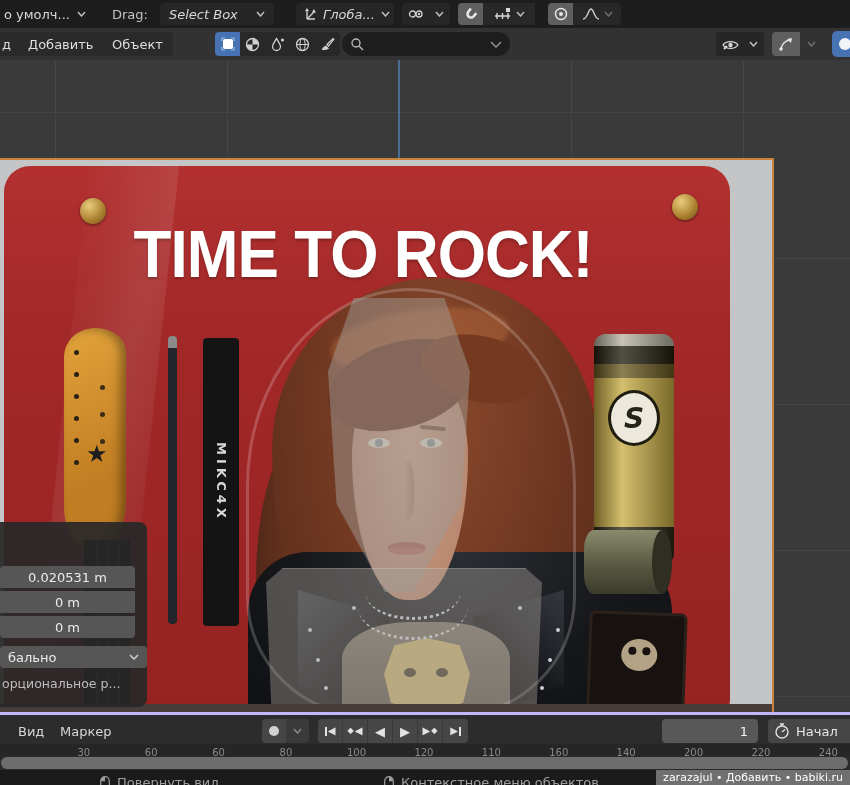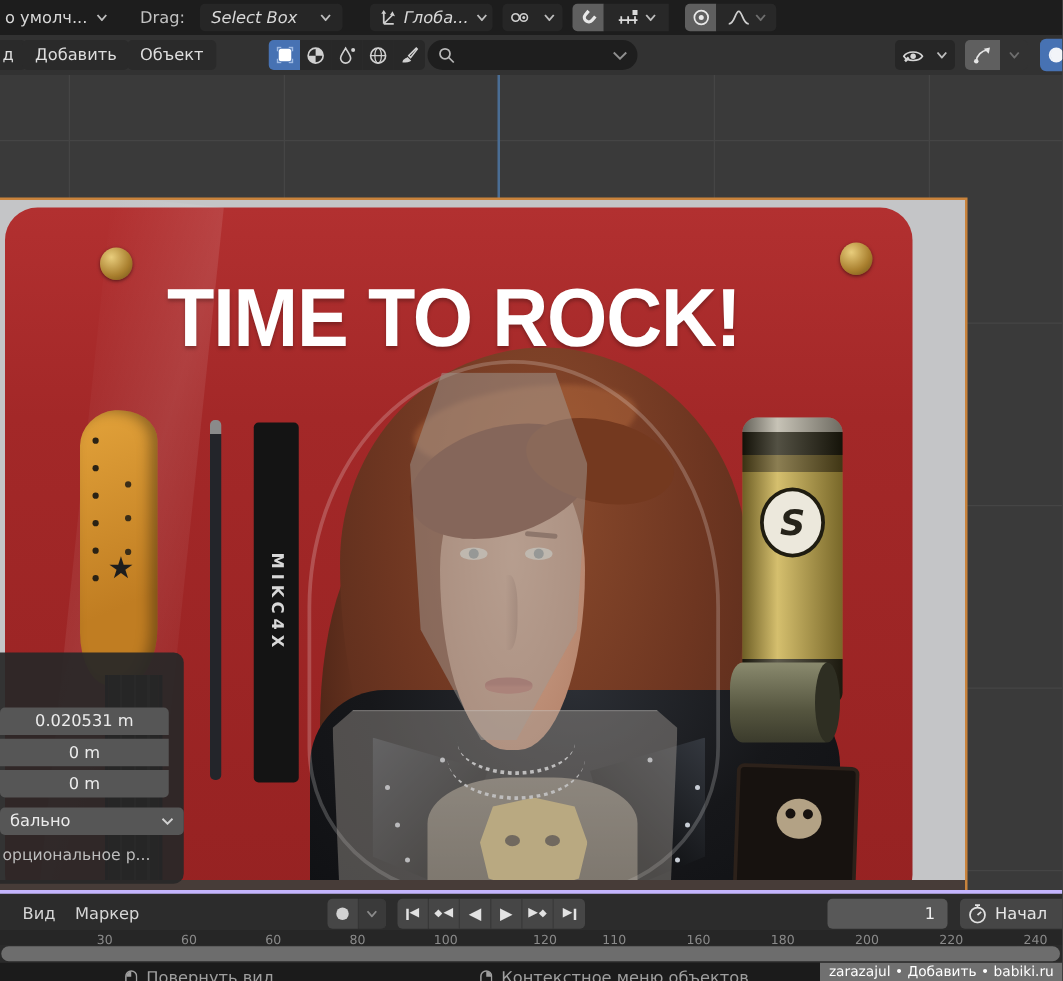--- a/index.html
+++ b/index.html
@@ -546,24 +546,24 @@
       <span>Начал</span>
     </div>
   </div>
 
   <div class="abs tl-ruler">
       <span style="left: 77.4px;">30</span>
       <span style="left: 144.8px;">60</span>
       <span style="left: 212.2px;">60</span>
       <span style="left: 279.6px;">80</span>
       <span style="left: 347px;">100</span>
-      <span style="left: 414.4px; margin-left: 12px;">120</span>
+      <span style="left: 414.4px;">120</span>
       <span style="left: 481.8px;">110</span>
       <span style="left: 549.2px;">160</span>
-      <span style="left: 616.6px;">180</span>
+      <span style="left: 616.6px;">140</span>
       <span style="left: 684px;">200</span>
       <span style="left: 751.4px;">220</span>
       <span style="left: 818.8px;">240</span>
     </div>
   <div class="abs tl-scroll">
     <div class="thumb"></div>
   </div>
 
   <div class="abs statusbar">
     <div class="status-item" style="left:100px;">

